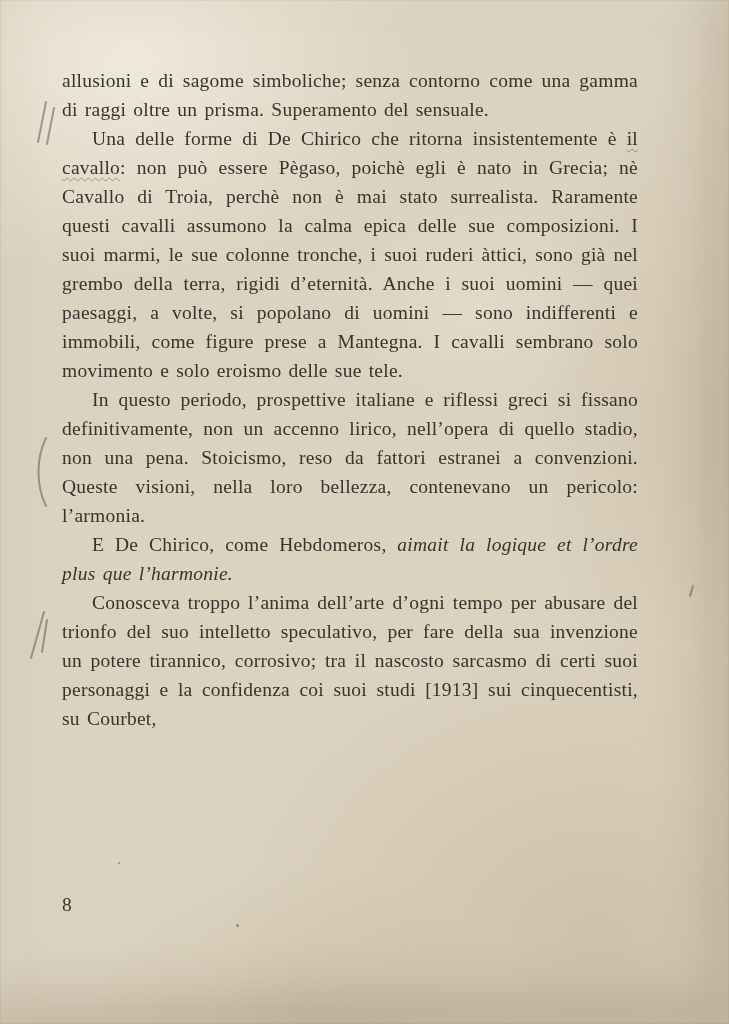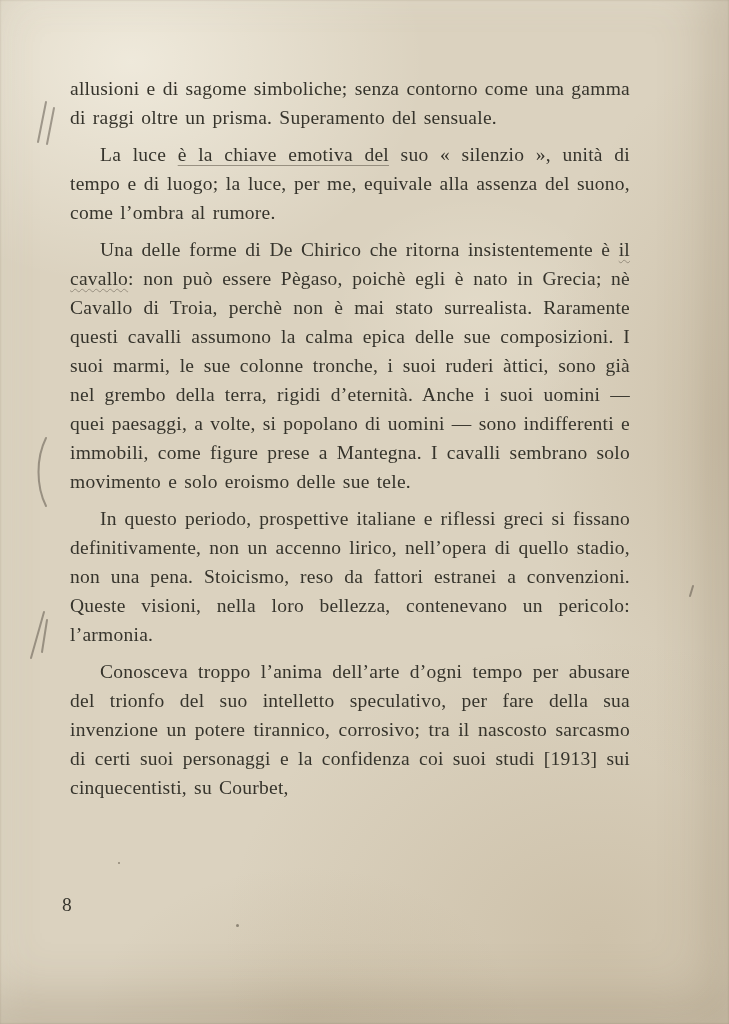--- a/index.html
+++ b/index.html
@@ -22,21 +22,21 @@
     box-shadow:
       inset -16px -24px 55px rgba(105,85,55,0.24),
       inset 5px 5px 32px rgba(255,255,246,0.28),
       inset 0 0 2px rgba(90,75,50,0.35);
   }
   .page-text {
     position: absolute;
     left: 62px; top: 66px; width: 576px;
   }
   .page-text p {
-    margin: 8px;
+    margin: 0;
     text-align: justify;
     font-size: 19.5px;
     line-height: 29px;
     color: #36342c;
     letter-spacing: 0.25px;
     word-spacing: 2px;
   }
   .page-text p.indent { text-indent: 30px; }
   .seg-italic { font-style: italic; }
   .seg-underline {
@@ -68,23 +68,23 @@
     border-radius: 50%;
   }
 </style>
 </head>
 <body>
 
 <div class="paper"></div>
 
 <main class="page-text">
     <p class=""><span class="seg-normal">allusioni e di sagome simboliche; senza contorno come una gamma di raggi oltre un prisma. Superamento del sensuale.</span></p>
-    <p class="indent"><span class="seg-normal">La luce </span><span class="seg-underline">è la chiave emotiva del</span><span class="seg-normal"> suo « silenzio », unità di tempo e di luogo; la luce, per me, equivale alla assenza del suono, come l’ombra al rumore.</span></p>
     <p class="indent"><span class="seg-normal">Una delle forme di De Chirico che ritorna insistentemente è </span><span class="seg-underline-wavy">il cavallo</span><span class="seg-normal">: non può essere Pègaso, poichè egli è nato in Grecia; nè Cavallo di Troia, perchè non è mai stato surrealista. Raramente questi cavalli assumono la calma epica delle sue composizioni. I suoi marmi, le sue colonne tronche, i suoi ruderi àttici, sono già nel grembo della terra, rigidi d’eternità. Anche i suoi uomini — quei paesaggi, a volte, si popolano di uomini — sono indifferenti e immobili, come figure prese a Mantegna. I cavalli sembrano solo movimento e solo eroismo delle sue tele.</span></p>
     <p class="indent"><span class="seg-normal">In questo periodo, prospettive italiane e riflessi greci si fissano definitivamente, non un accenno lirico, nell’opera di quello stadio, non una pena. Stoicismo, reso da fattori estranei a convenzioni. Queste visioni, nella loro bellezza, contenevano un pericolo: l’armonia.</span></p>
+    <p class="indent"><span class="seg-normal">E De Chirico, come Hebdomeros, </span><span class="seg-italic">aimait la logique et l’ordre plus que l’harmonie.</span></p>
     <p class="indent"><span class="seg-normal">Conosceva troppo l’anima dell’arte d’ogni tempo per abusare del trionfo del suo intelletto speculativo, per fare della sua invenzione un potere tirannico, corrosivo; tra il nascosto sarcasmo di certi suoi personaggi e la confidenza coi suoi studi [1913] sui cinquecentisti, su Courbet,</span></p>
   </main>
 
 <div class="page-number">8</div>
 
 <svg class="marks-overlay" width="729" height="1024" viewBox="0 0 729 1024" fill="none" stroke="rgba(85,78,68,0.5)" stroke-width="2" stroke-linecap="round">
   <path d="M46,102 L38,142"></path>
   <path d="M54,108 L47,144"></path>
   <path d="M46,438 C36,458 36,486 46,506"></path>
   <path d="M44,612 L31,658"></path>

